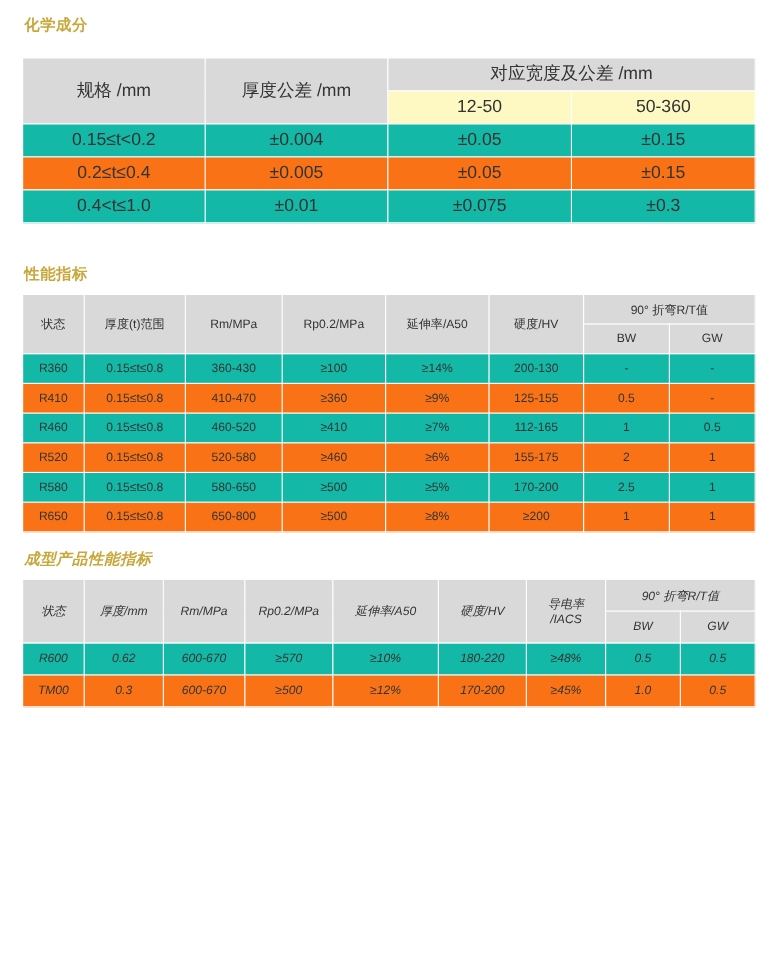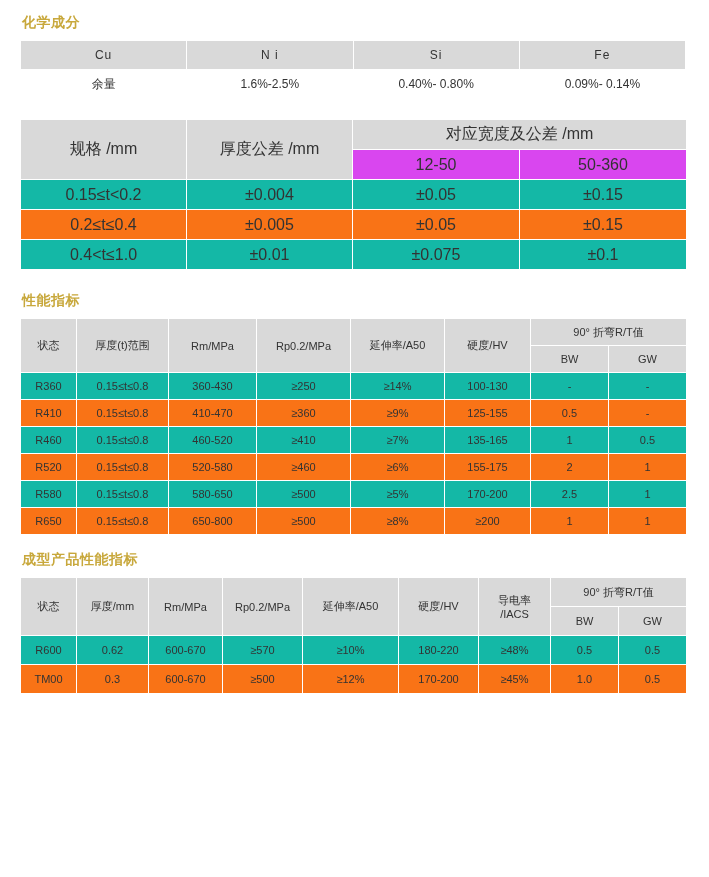--- a/index.html
+++ b/index.html
@@ -67,21 +67,21 @@
   .plain { background: #14b8a6; }
   .hdrcell { background: #d9d9d9; }
 
   
   .tbl-dim td {
     height: 27px;
     font-size: 16px;
     margin-left: 32px;
   }
   .tbl-dim .h1 td { background: #d9d9d9; }
-  .tbl-dim .h2 td { background: #d946ef; }
+  .tbl-dim .h2 td { background: #fef9c3; }
 
   
   .tbl-perf td {
     height: 24px;
     font-size: 11px;
   }
   .tbl-perf .h td { background: #d9d9d9; }
 
   
   .tbl-form td {
@@ -90,36 +90,20 @@
   }
   .tbl-form .h td { background: #d9d9d9; }
 </style>
 </head>
 <body>
 
 <div class="page">
 
   <div class="section">
     <div class="section-title">化学成分</div>
-    <table class="tbl tbl-chem">
-      <tbody>
-        <tr class="hdr">
-          <td class="hdrcell">Cu</td>
-          <td class="hdrcell">N i</td>
-          <td class="hdrcell">Si</td>
-          <td class="hdrcell">Fe</td>
-        </tr>
-        <tr class="row">
-          <td class="plain">余量</td>
-          <td class="plain">1.6%-2.5%</td>
-          <td class="plain">0.40%- 0.80%</td>
-          <td class="plain">0.09%- 0.14%</td>
-        </tr>
-      </tbody>
-    </table>
   </div>
 
   <div class="section" style="margin-top:20px;">
     <table class="tbl tbl-dim">
       <colgroup>
         <col style="width:166px">
         <col style="width:166px">
         <col style="width:167px">
         <col style="width:167px">
       </colgroup>
@@ -142,27 +126,27 @@
         <tr>
           <td class="shade">0.2≤t≤0.4</td>
           <td class="shade">±0.005</td>
           <td class="shade">±0.05</td>
           <td class="shade">±0.15</td>
         </tr>
         <tr>
           <td class="plain">0.4&lt;t≤1.0</td>
           <td class="plain">±0.01</td>
           <td class="plain">±0.075</td>
-          <td class="plain">±0.1</td>
+          <td class="plain">±0.3</td>
         </tr>
       </tbody>
     </table>
   </div>
 
-  <div class="section" style="margin-top:22px;">
+  <div class="section" style="margin-top:38px;">
     <div class="section-title">性能指标</div>
     <table class="tbl tbl-perf">
       <colgroup>
         <col style="width:56px">
         <col style="width:92px">
         <col style="width:88px">
         <col style="width:94px">
         <col style="width:94px">
         <col style="width:86px">
         <col style="width:78px">
@@ -180,43 +164,43 @@
         </tr>
         <tr class="h">
           <td class="hdrcell">BW</td>
           <td class="hdrcell">GW</td>
         </tr>
 
         <tr>
           <td class="plain">R360</td>
           <td class="plain">0.15≤t≤0.8</td>
           <td class="plain">360-430</td>
-          <td class="plain">≥250</td>
+          <td class="plain">≥100</td>
           <td class="plain">≥14%</td>
-          <td class="plain">100-130</td>
+          <td class="plain">200-130</td>
           <td class="plain">-</td>
           <td class="plain">-</td>
         </tr>
         <tr>
           <td class="shade">R410</td>
           <td class="shade">0.15≤t≤0.8</td>
           <td class="shade">410-470</td>
           <td class="shade">≥360</td>
           <td class="shade">≥9%</td>
           <td class="shade">125-155</td>
           <td class="shade">0.5</td>
           <td class="shade">-</td>
         </tr>
         <tr>
           <td class="plain">R460</td>
           <td class="plain">0.15≤t≤0.8</td>
           <td class="plain">460-520</td>
           <td class="plain">≥410</td>
           <td class="plain">≥7%</td>
-          <td class="plain">135-165</td>
+          <td class="plain">112-165</td>
           <td class="plain">1</td>
           <td class="plain">0.5</td>
         </tr>
         <tr>
           <td class="shade">R520</td>
           <td class="shade">0.15≤t≤0.8</td>
           <td class="shade">520-580</td>
           <td class="shade">≥460</td>
           <td class="shade">≥6%</td>
           <td class="shade">155-175</td>
@@ -240,21 +224,21 @@
           <td class="shade">≥500</td>
           <td class="shade">≥8%</td>
           <td class="shade">≥200</td>
           <td class="shade">1</td>
           <td class="shade">1</td>
         </tr>
       </tbody>
     </table>
   </div>
 
-  <div class="section" style="">
+  <div class="section" style="font-style:italic;">
     <div class="section-title">成型产品性能指标</div>
     <table class="tbl tbl-form">
       <colgroup>
         <col style="width:56px">
         <col style="width:72px">
         <col style="width:74px">
         <col style="width:80px">
         <col style="width:96px">
         <col style="width:80px">
         <col style="width:72px">

